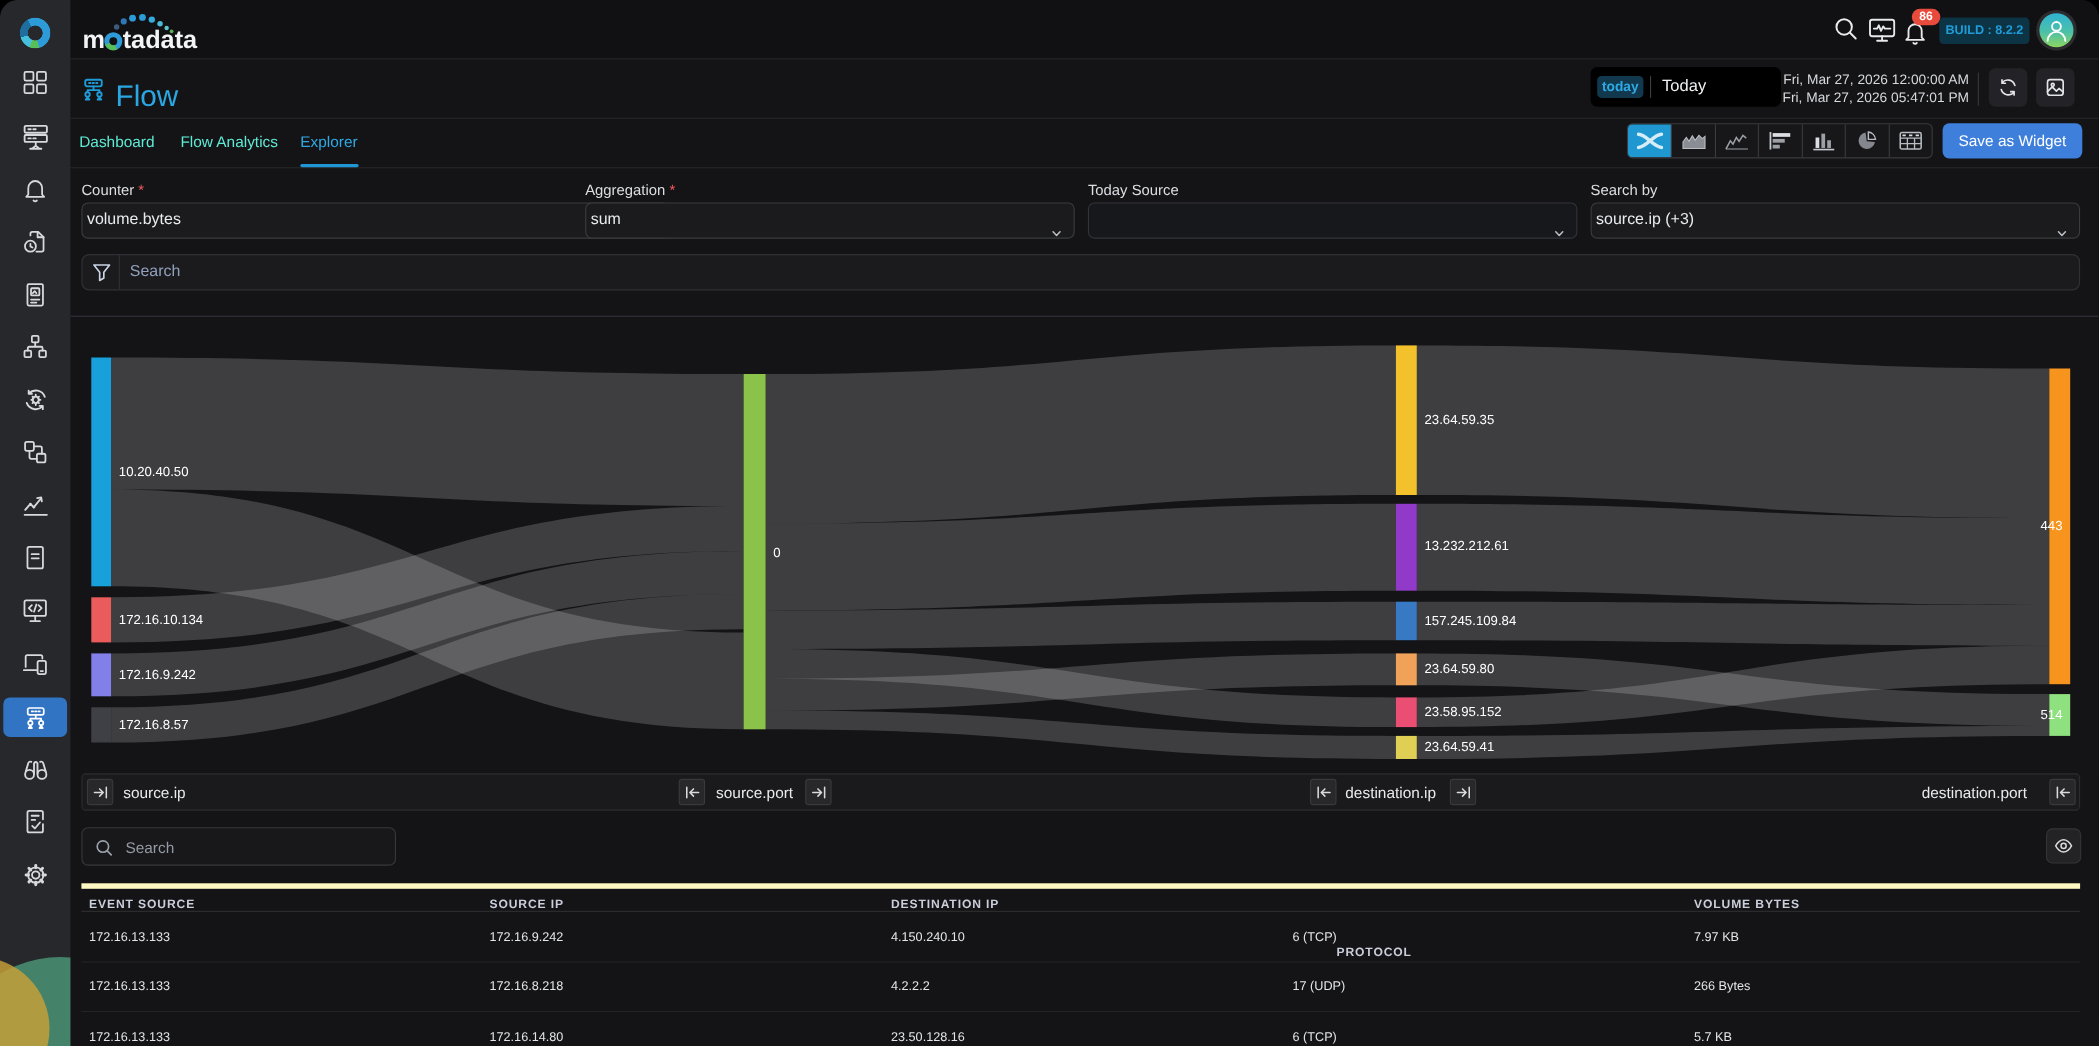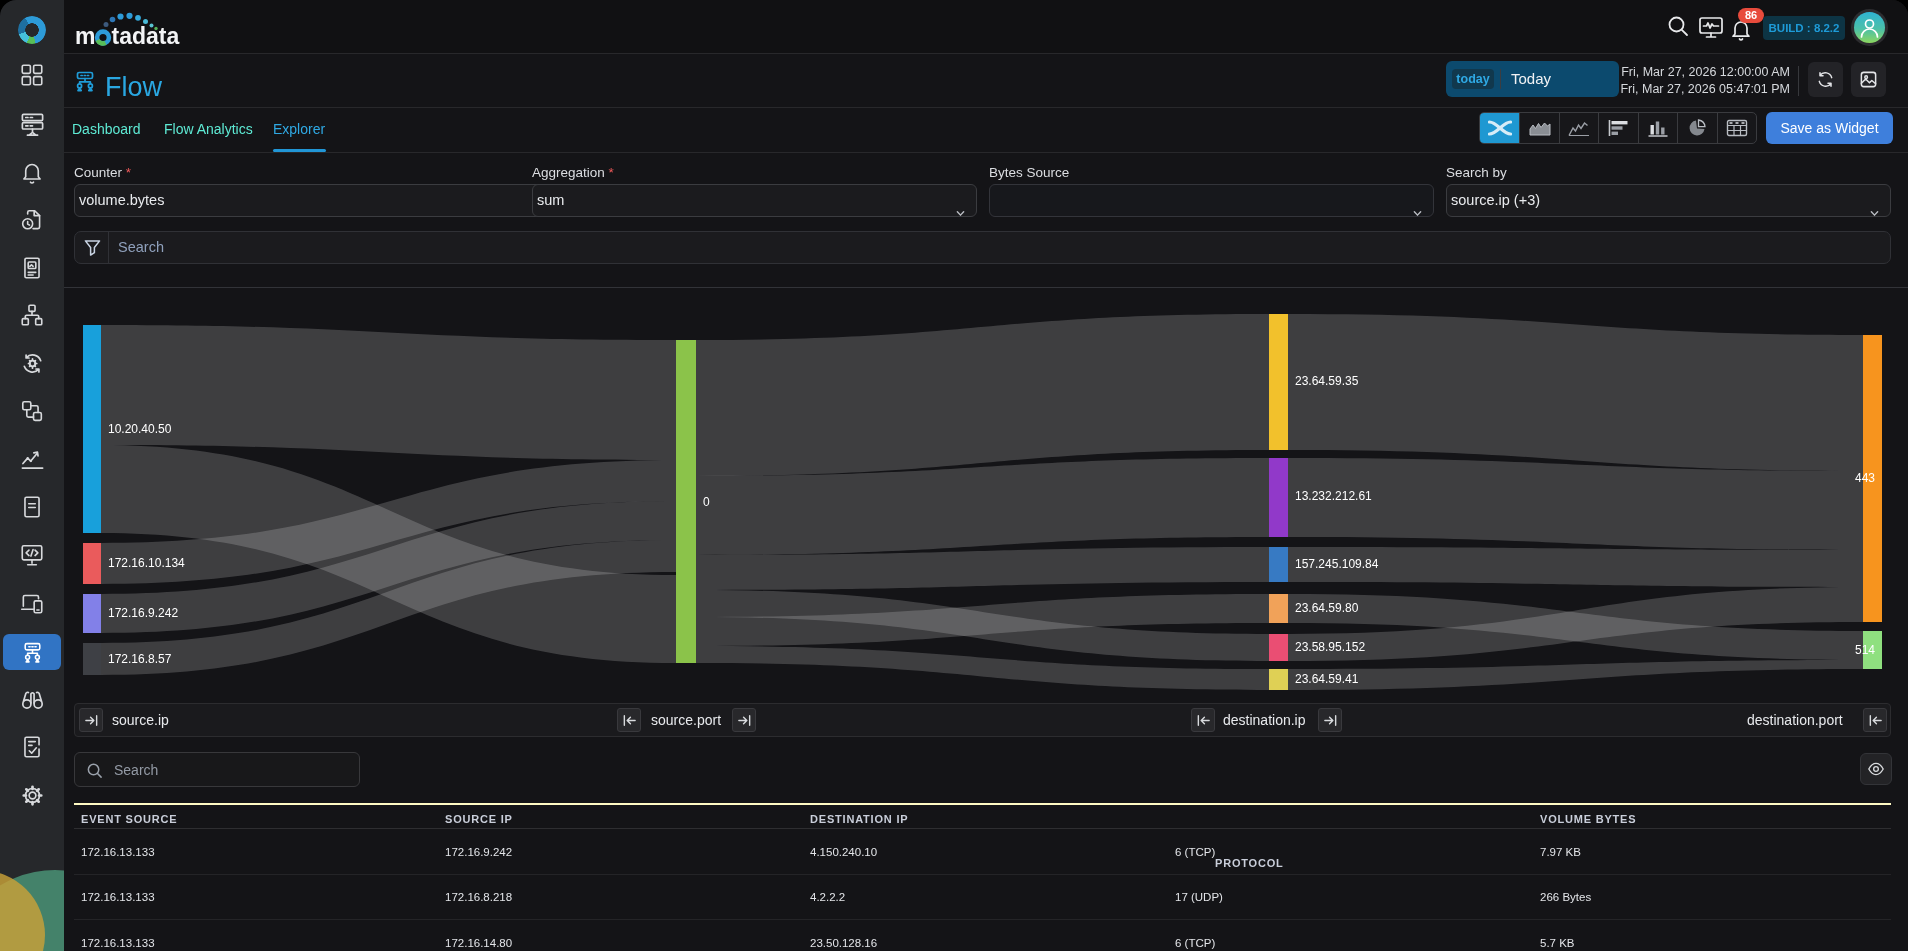--- a/index.html
+++ b/index.html
@@ -36,21 +36,21 @@
 
 .axisrow { position:absolute; left:74px; top:703px; width:1817px; height:34px; background:#1a1a1d; border:1px solid #2c2c2f; border-radius:4px; }
 .axbtn { position:absolute; top:4px; width:24px; height:24px; background:#28282b; border:1px solid #39393d; border-radius:3px; display:flex; align-items:center; justify-content:center; }
 .axbtn svg { stroke:#d8dadd; fill:none; stroke-width:1.5; stroke-linecap:round; stroke-linejoin:round; }
 .axlabel { position:absolute; top:8px; font-size:14px; color:#e8eaed; }
 
 .search2 { position:absolute; left:74px; top:752px; width:286px; height:35px; background:#18181a; border:1px solid #38383b; border-radius:6px; }
 .search2 .stext { position:absolute; left:39px; top:9px; font-size:14px; color:#939aa5; }
 .eyebtn { position:absolute; left:1860px; top:753px; width:32px; height:32px; background:#232326; border:1px solid #333438; border-radius:6px; display:flex; align-items:center; justify-content:center; }
 
-.thead { position:absolute; left:74px; top:803px; width:1817px; height:26px; border-top:2px solid #fef9c3; border-bottom:1px solid #2e2e31; }
+.thead { position:absolute; left:74px; top:803px; width:1817px; height:26px; border-top:5px solid #fef9c3; border-bottom:1px solid #2e2e31; }
 .th { position:absolute; top:8px; font-size:11px; font-weight:bold; letter-spacing:0.8px; color:#c9ceda; }
 .trow { position:absolute; left:74px; width:1817px; height:45px; border-bottom:1px solid #242427; }
 .td { position:absolute; top:16px; font-size:11.5px; color:#e3e5e9; }
 
 .tbtn { position:absolute; width:35px; height:35px; background:#232327; border-radius:6px; display:flex; align-items:center; justify-content:center; }
 .tbtn svg { stroke:#e3e4e7; fill:none; stroke-width:1.6; stroke-linecap:round; stroke-linejoin:round; }
 </style>
 </head>
 <body>
 <div class="app">
@@ -100,21 +100,21 @@
     <svg class="abs" style="left:11px;top:16px;" width="22" height="24" viewBox="0 0 22 24" fill="none" stroke="#1f9cd8" stroke-width="1.7" stroke-linecap="round" stroke-linejoin="round">
       <rect x="2.5" y="1.5" width="15" height="6" rx="1.6"></rect>
       <path d="M6 4.5 h1.2 M9.2 4.5 h1.2 M12.4 4.5 h1.2"></path>
       <path d="M10 7.5 v3.4 M4.6 10.9 h10.8 M4.6 10.9 v1.6 M15.4 10.9 v1.6"></path>
       <circle cx="4.6" cy="14.9" r="2"></circle>
       <circle cx="15.4" cy="14.9" r="2"></circle>
       <path d="M3 19.6 l1.6-2.2 1.6 2.2 Z M13.8 19.6 l1.6-2.2 1.6 2.2 Z"></path>
     </svg>
     <div class="flowtitle">Flow</div>
 
-    <div class="abs" style="left:1382px;top:6px;width:173px;height:36px;background:#0c4a6e;border-radius:6px;">
+    <div class="abs" style="left:1382px;top:6px;width:173px;height:36px;background:#000000;border-radius:6px;">
       <div class="abs" style="left:6px;top:8px;width:42px;height:20px;background:#11384d;border-radius:4px;color:#2fa9e4;font-size:12.5px;font-weight:bold;text-align:center;line-height:20px;">today</div>
       <div class="abs" style="left:54px;top:8px;width:1px;height:20px;background:#3c3d41;"></div>
       <div class="abs" style="left:65px;top:9px;font-size:15px;color:#f1f2f4;">Today</div>
     </div>
     <div class="abs" style="left:1522px;top:9px;width:204px;text-align:right;font-size:12.5px;color:#d6d9dd;line-height:17px;white-space:nowrap;">Fri, Mar 27, 2026 12:00:00 AM<br>Fri, Mar 27, 2026 05:47:01 PM</div>
     <div class="abs" style="left:1734px;top:11px;width:1px;height:30px;background:#37383c;"></div>
     <div class="tbtn" style="left:1744px;top:7px;">
       <svg width="19" height="19" viewBox="0 0 20 20">
           <path d="M16.5 8 a7 7 0 0 0 -12.2-2.5 M4.2 2.8 v3.2 h3.2"></path>
           <path d="M3.5 12 a7 7 0 0 0 12.2 2.5 M15.8 17.2 v-3.2 h-3.2"></path>
@@ -180,21 +180,21 @@
             <path d="M1.5 6.5 h19 M8 6.5 v10 M14.5 6.5 v10 M1.5 11.5 h19" stroke="#b9bdc3" stroke-width="1.2"></path>
             <path d="M3.5 4 h3 M9.5 4 h3 M15.5 4 h3" stroke="#dcdee2" stroke-width="1.6"></path>
           </svg>
       </div>
     </div>
     <div class="abs" style="left:1702px;top:3px;width:127px;height:32px;background:#3e7fdc;border-radius:6px;color:#fff;font-size:14px;text-align:center;line-height:32px;">Save as Widget</div>
   </div>
   <div id="filters">
     <div class="flabel" style="left:74px;">Counter <span class="req">*</span></div>
     <div class="flabel" style="left:532px;">Aggregation <span class="req">*</span></div>
-    <div class="flabel" style="left:989px;">Bytes Source</div>
+    <div class="flabel" style="left:989px;">Today Source</div>
     <div class="flabel" style="left:1446px;">Search by</div>
     <div class="fselect" style="left:74px;width:535px;">volume.bytes<span class="chev"><svg width="9" height="9" viewBox="0 0 10 10">
             <path d="M1.5 3 L5 6.8 8.5 3"></path>
           </svg></span></div>
     <div class="fselect" style="left:532px;width:445px;">sum<span class="chev"><svg width="9" height="9" viewBox="0 0 10 10">
             <path d="M1.5 3 L5 6.8 8.5 3"></path>
           </svg></span></div>
     <div class="fselect" style="left:989px;width:445px;background:#17181c;border-color:#33343a;">
         <span class="chev"><svg width="9" height="9" viewBox="0 0 10 10">
             <path d="M1.5 3 L5 6.8 8.5 3"></path>

